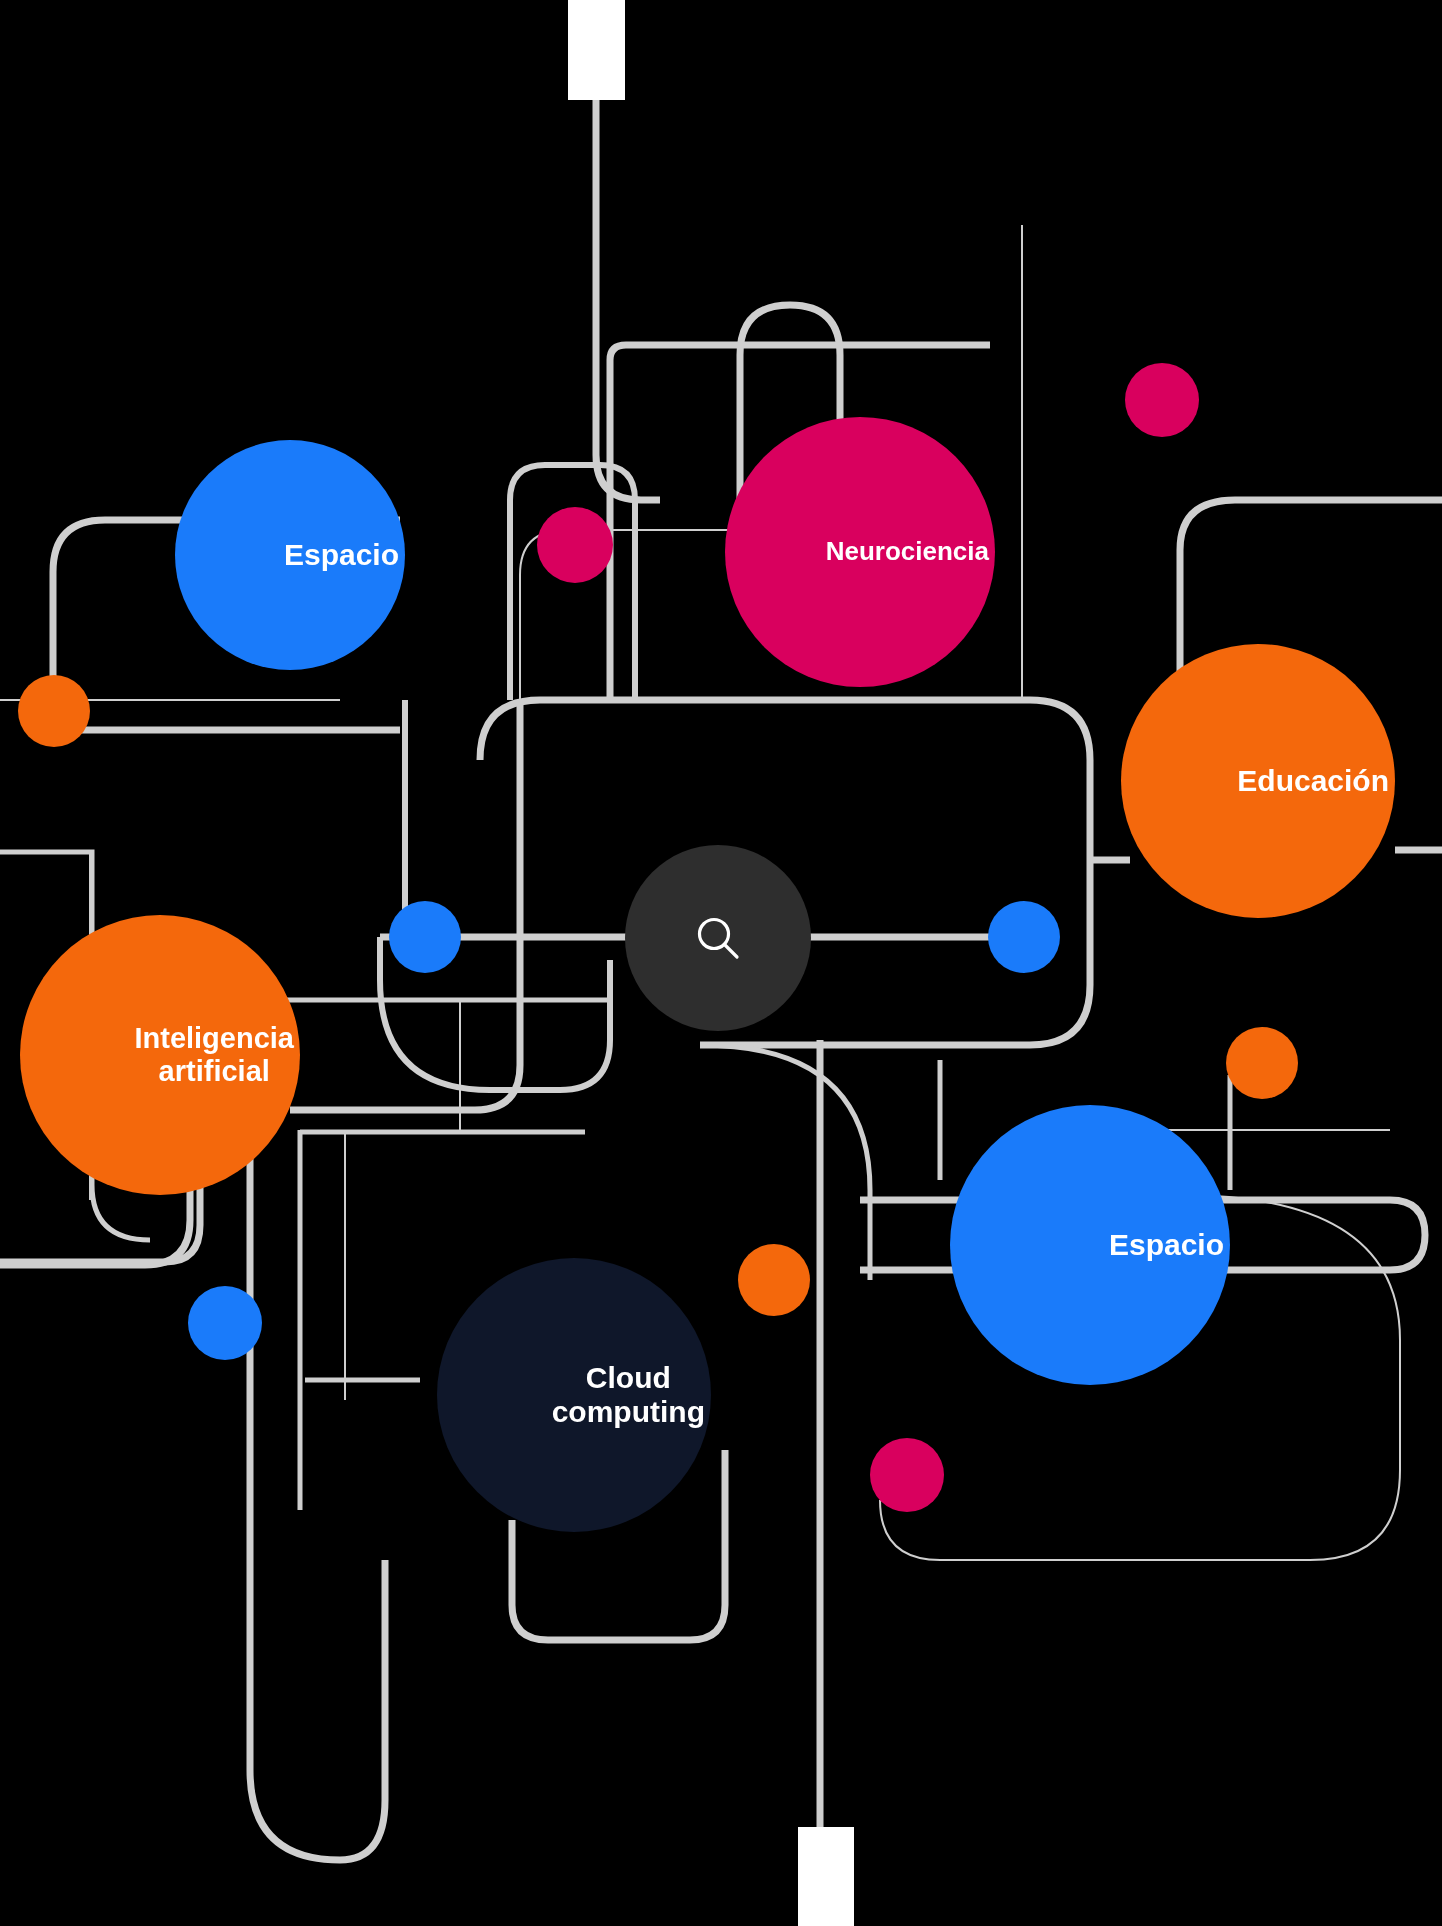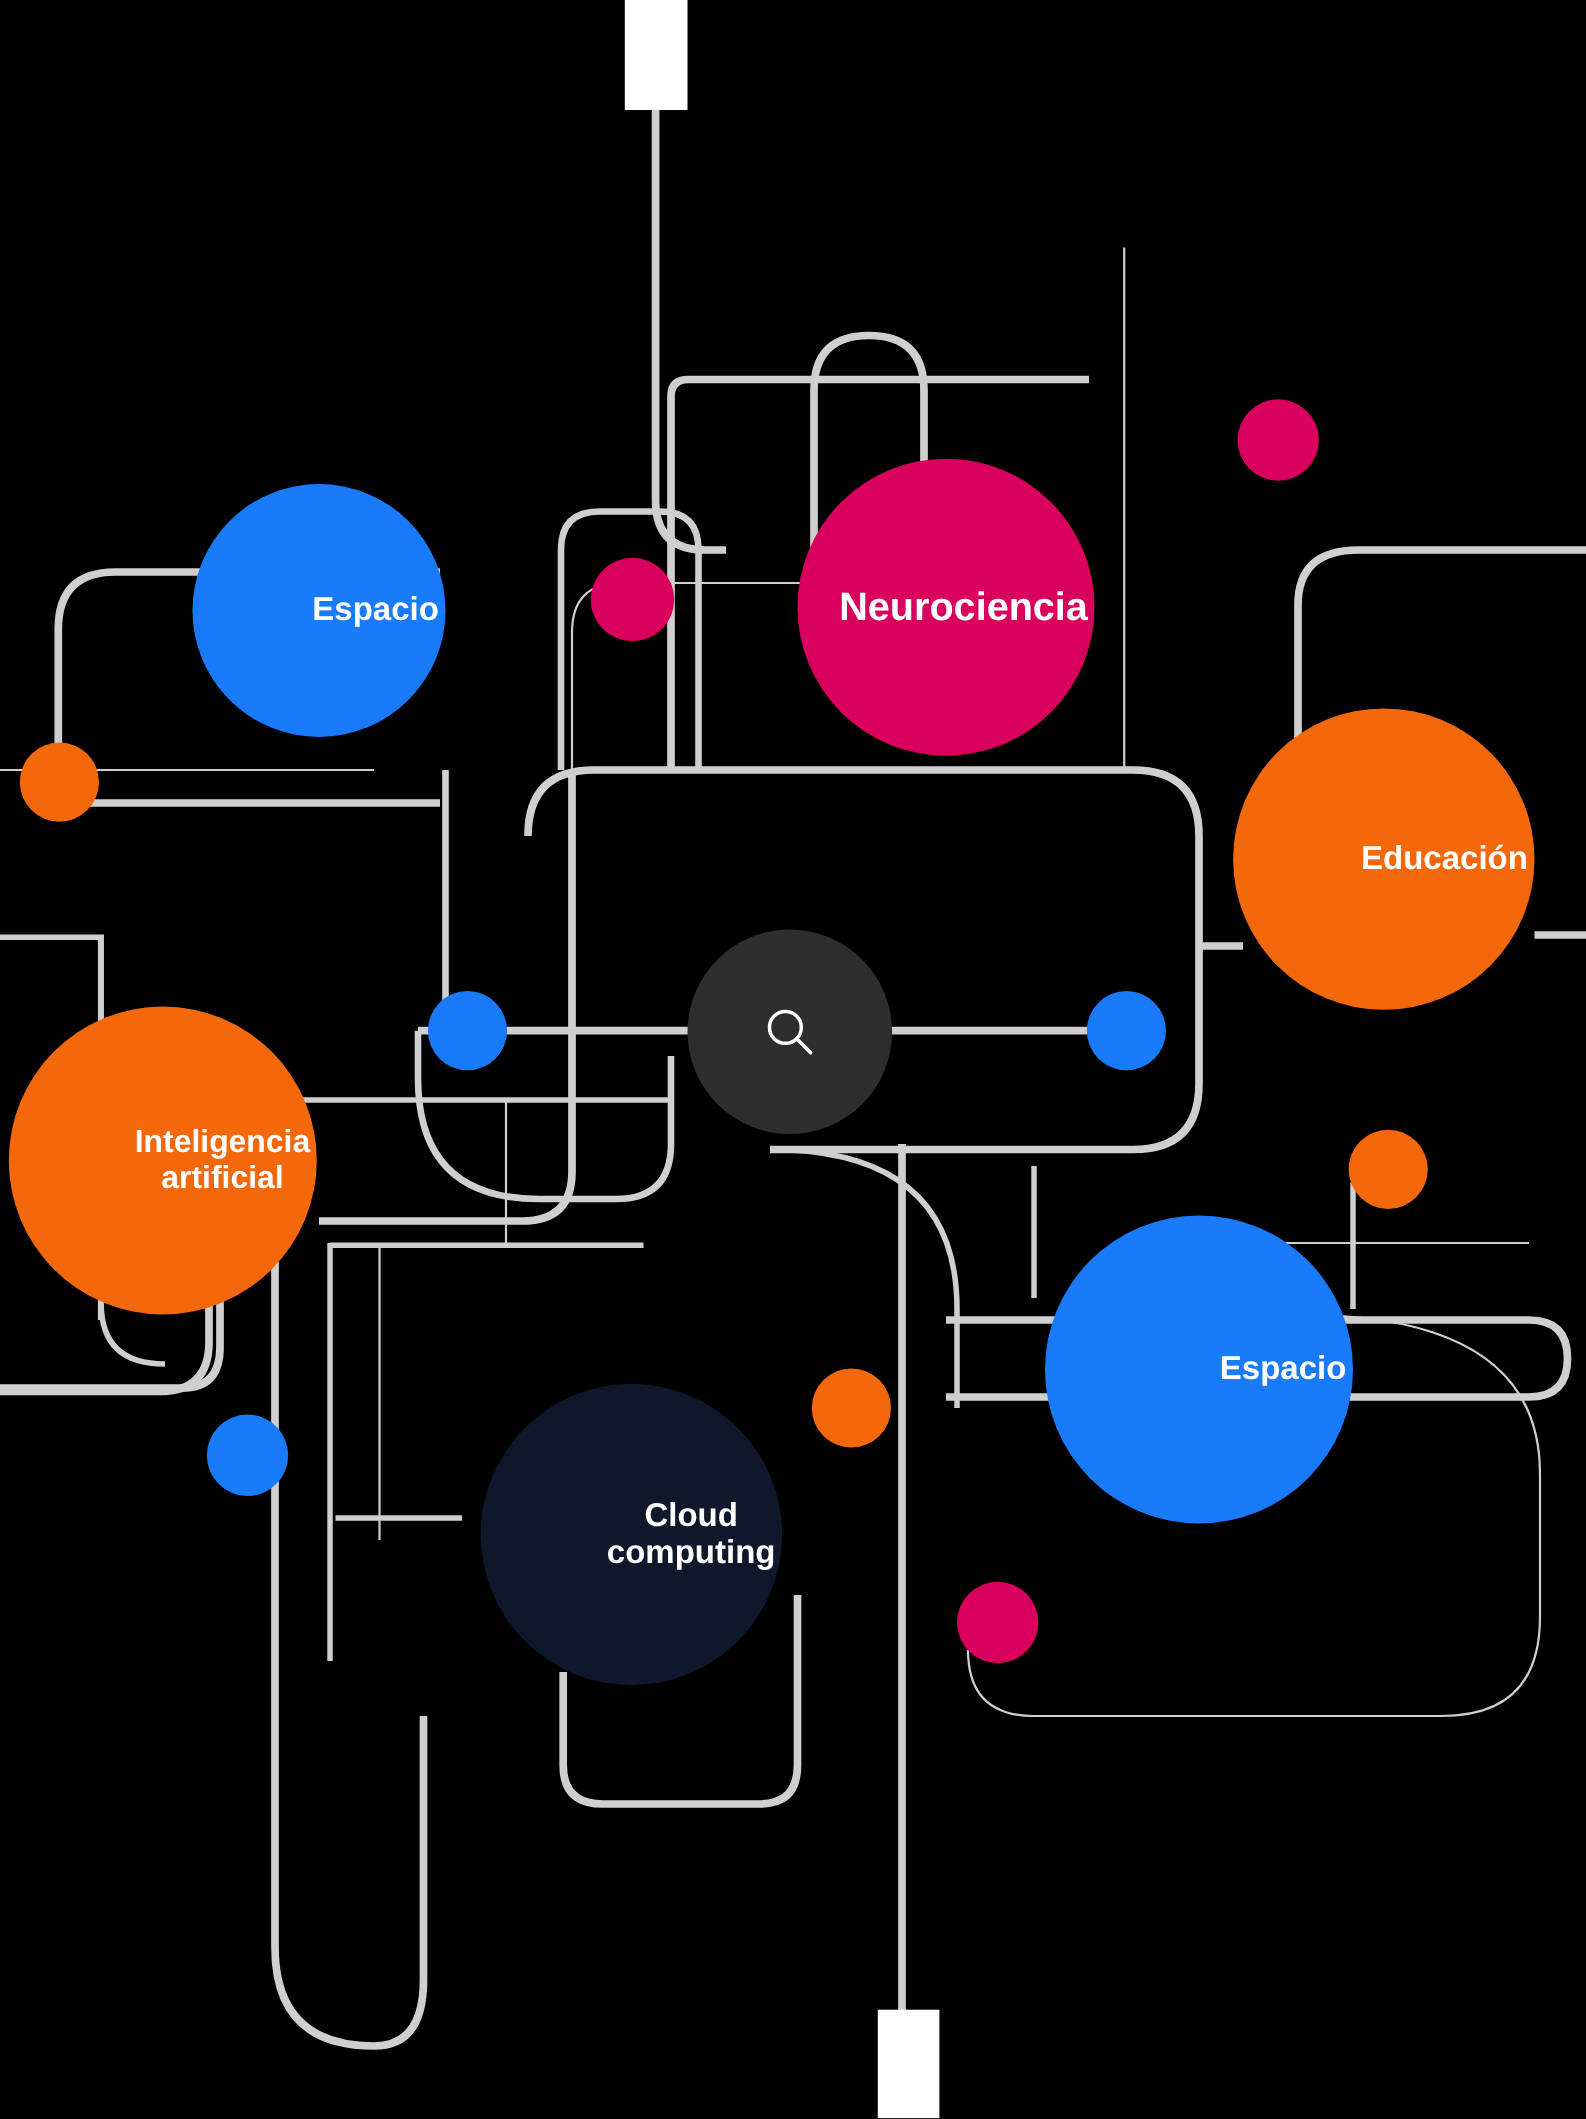--- a/index.html
+++ b/index.html
@@ -178,29 +178,29 @@
   <div class="dot" style="left:988px;top:901px;width:72px;height:72px;background:#1a7bfa;"></div>
   <div class="dot" style="left:1226px;top:1027px;width:72px;height:72px;background:#f4680c;"></div>
   <div class="dot" style="left:188px;top:1286px;width:74px;height:74px;background:#1a7bfa;"></div>
   <div class="dot" style="left:738px;top:1244px;width:72px;height:72px;background:#f4680c;"></div>
   <div class="dot" style="left:870px;top:1438px;width:74px;height:74px;background:#d9005e;"></div>
 
   <div class="node" style="left:175px;top:440px;width:230px;height:230px;background:#1a7bfa;font-size:30px;">
     <span class="lbl">Espacio</span>
   </div>
 
-  <div class="node" style="left:725px;top:417px;width:270px;height:270px;background:#d9005e;font-size:36px;">
+  <div class="node" style="left:725px;top:417px;width:270px;height:270px;background:#d9005e;font-size:26px;">
     <span class="lbl">Neurociencia</span>
   </div>
 
   <div class="node" style="left:1121px;top:644px;width:274px;height:274px;background:#f4680c;font-size:30px;">
     <span class="lbl">Educación</span>
   </div>
 
-  <div class="node" style="left:8px;top:915px;width:280px;height:280px;background:#f4680c;font-size:29px;">
+  <div class="node" style="left:20px;top:915px;width:280px;height:280px;background:#f4680c;font-size:29px;">
     <span class="lbl">Inteligencia
 artificial</span>
   </div>
 
   <div class="node" style="left:437px;top:1258px;width:274px;height:274px;background:#0f172a;font-size:30px;">
     <span class="lbl">Cloud
 computing</span>
   </div>
 
   <div class="node" style="left:950px;top:1105px;width:280px;height:280px;background:#1a7bfa;font-size:30px;">

